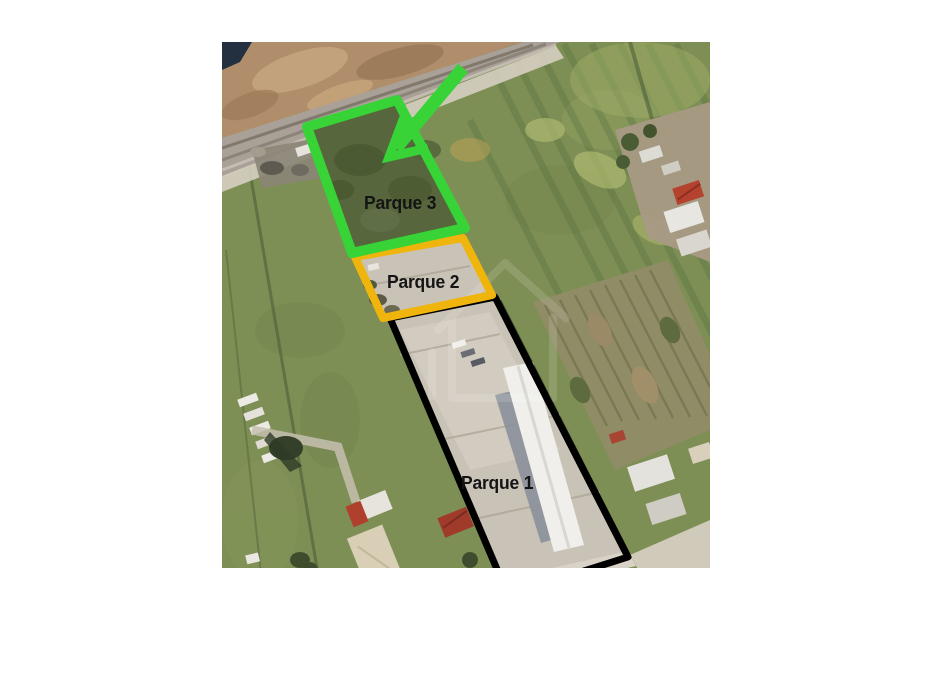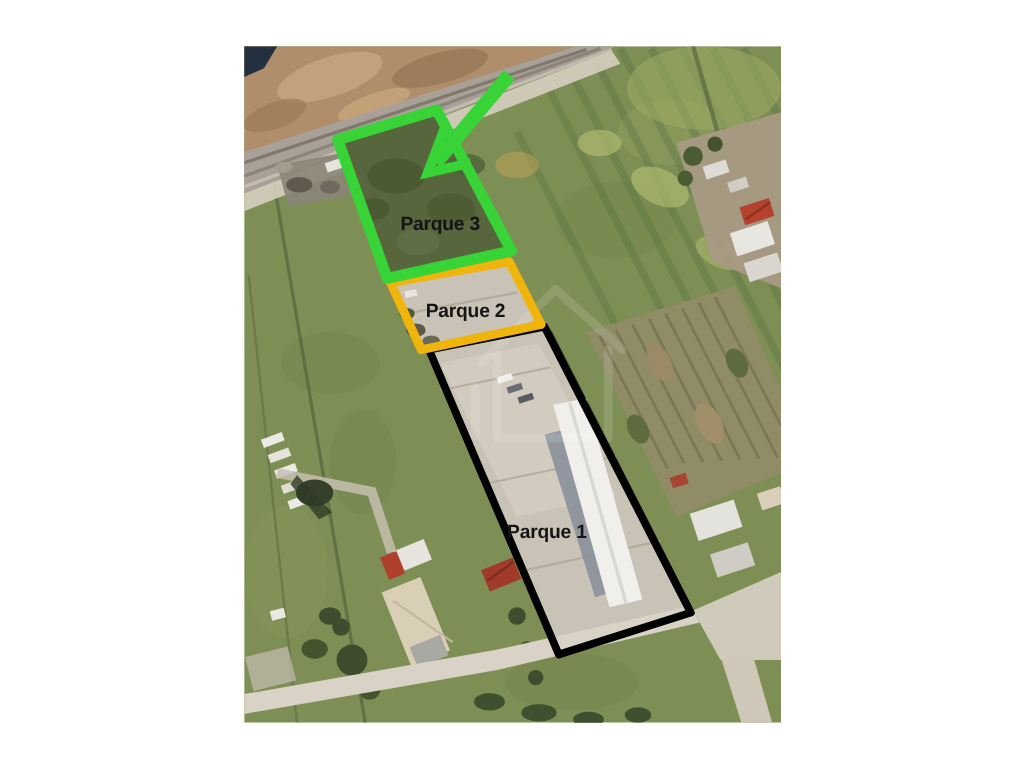--- a/index.html
+++ b/index.html
@@ -1,16 +1,16 @@
 <!DOCTYPE html>
 <html><head>
 <meta charset="utf-8">
 <style>
   html,body{margin:0;padding:0;background:#ffffff;}
-  #stage{position:relative;width:933px;height:700px;background:#ffffff;overflow:hidden;
+  #stage{position:relative;width:933px;height:568px;background:#ffffff;overflow:hidden;
          font-family:"Liberation Sans",sans-serif;}
   svg{position:absolute;left:0;top:0;}
   .parcel-label{font-family:"Liberation Sans",sans-serif;font-weight:bold;font-size:17.5px;letter-spacing:-0.2px;}
 </style>
 </head>
 <body>
 
 <div id="stage">
 <svg width="933" height="700" viewBox="0 0 933 700">
   <defs>

